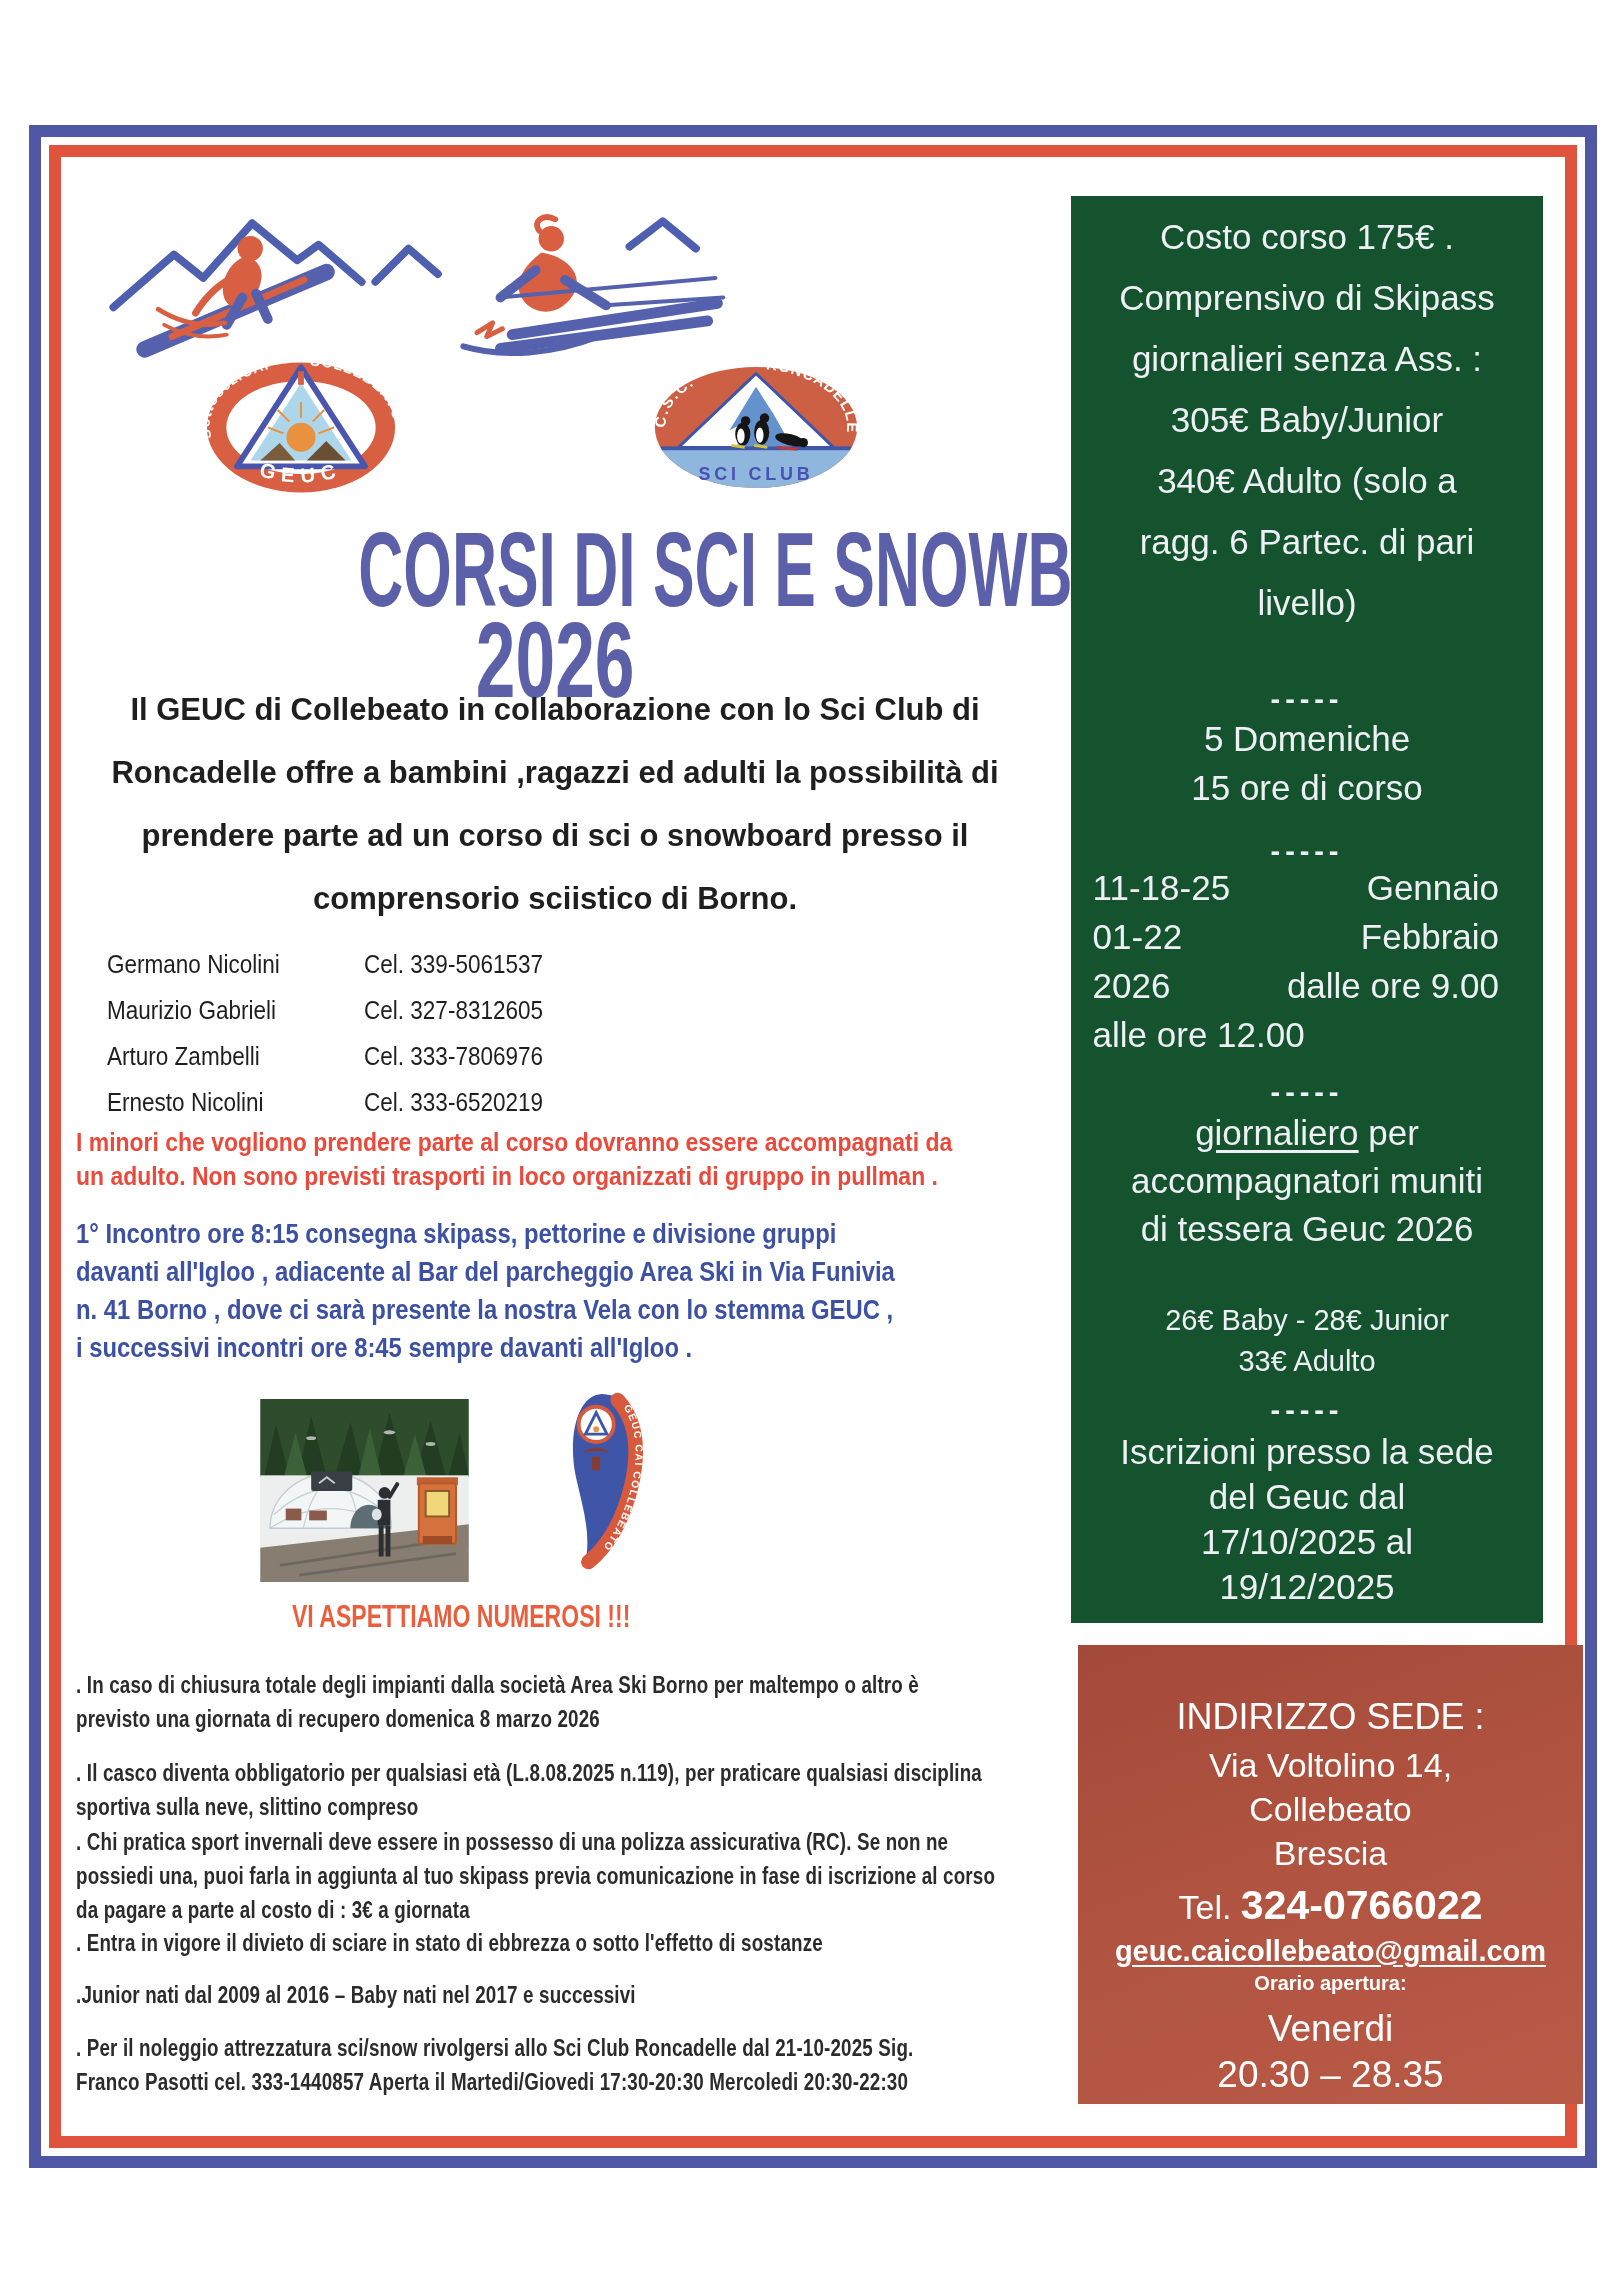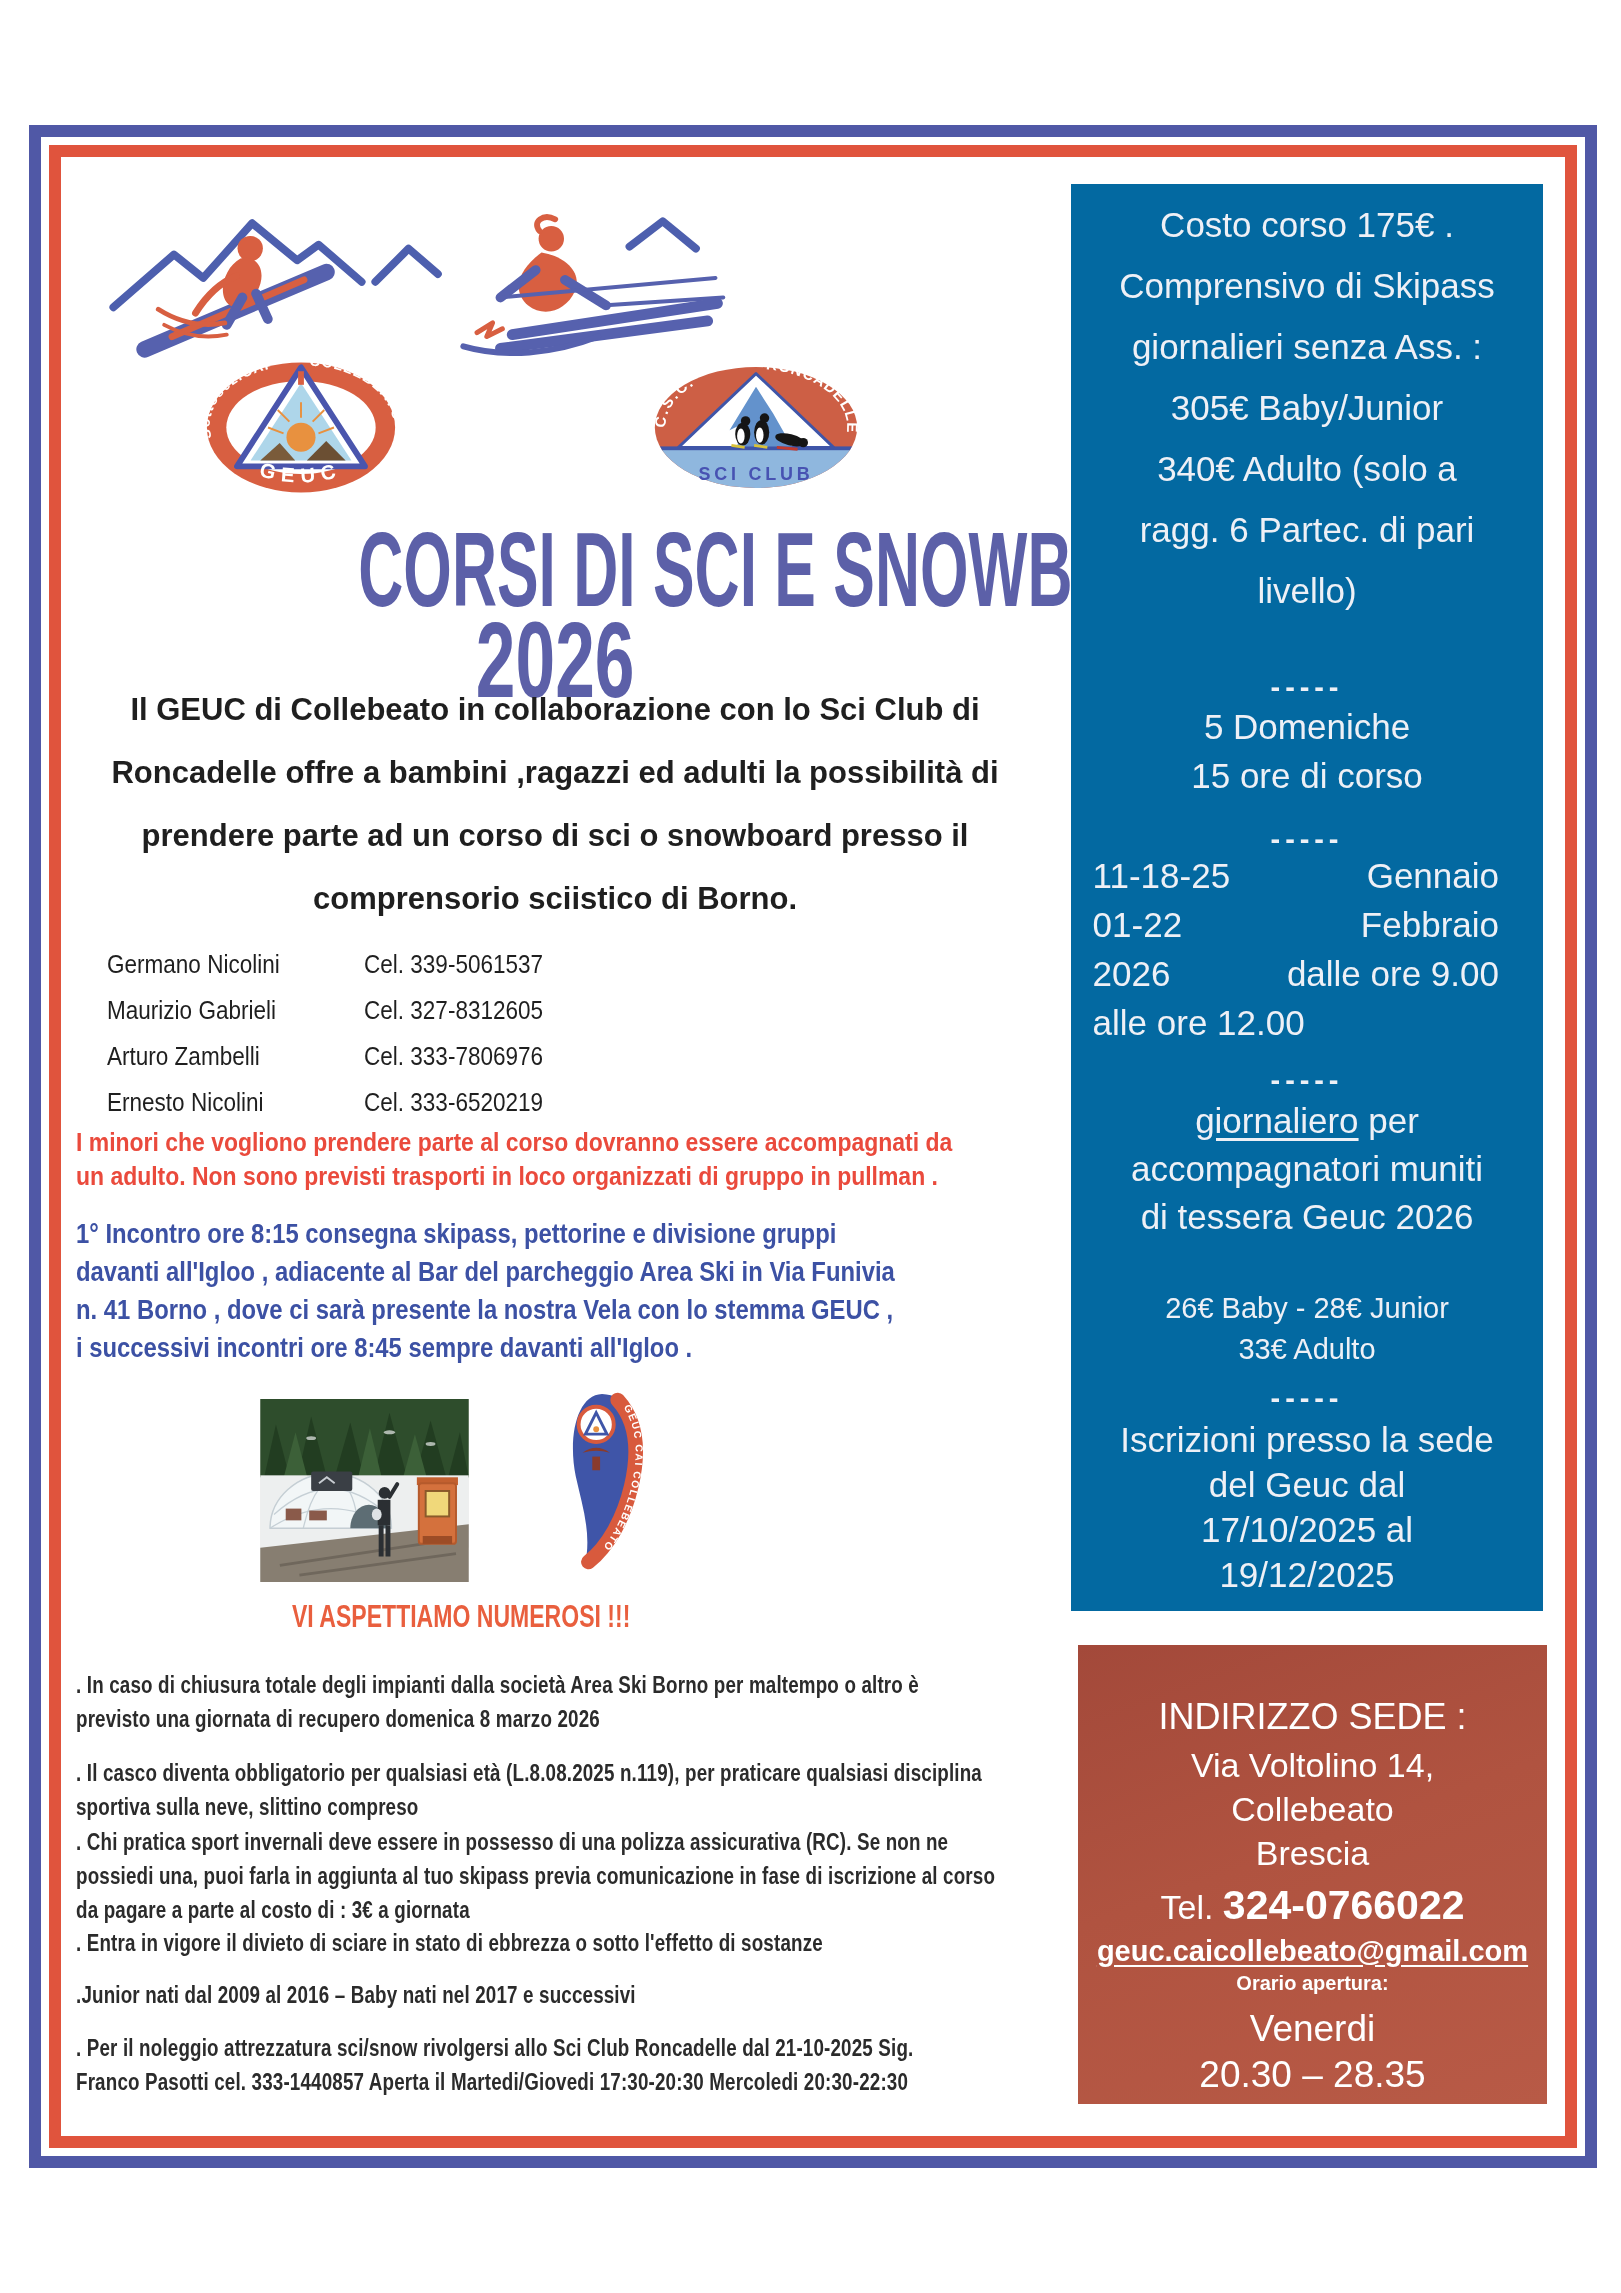--- a/index.html
+++ b/index.html
@@ -33,35 +33,35 @@
   .warning{left:76px;top:1125px;font-size:25.5px;font-weight:700;color:#ea4a3c;line-height:34px;}
   .warning>span{transform:scaleX(.9);width:1176px;}
   .meeting{left:76px;top:1215px;font-size:27.4px;font-weight:700;color:#3c51a4;line-height:38px;}
   .meeting>span{transform:scaleX(.87);width:1196px;}
   .welcome{left:292px;top:1598px;font-size:32px;font-weight:700;color:#e95f3e;}
   .welcome>span{transform:scaleX(.72);white-space:nowrap;}
   
   .note{left:76px;font-size:23.5px;font-weight:700;color:#2b2b2b;line-height:34px;letter-spacing:0.2px;}
   .note>span{transform:scaleX(.8);width:1294px;}
   
-  .panel-blue{left:1071px;top:184px;width:472px;height:1427px;background:#0369a1;
+  .panel-blue{left:1071px;top:196px;width:472px;height:1427px;background:#14532d;
               color:#eef0f6;text-align:center;}
   .pb{position:absolute;left:0;width:100%;font-size:35px;}
   .pb-cost{top:9.8px;line-height:61px;}
   .pb-div{font-weight:700;letter-spacing:4.9px;font-size:29px;}
   .pb-sun{top:518px;line-height:49px;}
   .pb-dates{top:672px;text-align:left;}
   .pd-row{display:flex;justify-content:space-between;height:49px;padding:0 44px 0 21.6px;font-size:35px;}
   .pb-skip{top:913px;line-height:48px;}
   .pb-skip .u{text-decoration:underline;text-underline-offset:4.9px;}
   .pb-prices{top:1104px;font-size:29px;line-height:41px;}
   .pb-enroll{top:1233px;line-height:45px;}
   
   .panel-red{left:1078px;top:1645px;width:469px;height:459px;color:#ffffff;text-align:center;
-             background:linear-gradient(160deg,#a3493a 0%,#b05340 45%,#b85a46 100%);}
+             background:linear-gradient(160deg,#a3493a 0%,#b05340 45%,#b85a46 100%);padding-left:36px;}
   .pr{position:absolute;left:0;width:100%;}
   .pr-head{top:51px;font-size:36px;}
   .pr-addr{top:98px;font-size:34px;line-height:44px;}
   .pr-tel{top:237px;font-size:34px;}
   .pr-tel b{font-size:41px;}
   .pr-mail{top:290px;font-size:29px;font-weight:700;text-decoration:underline;text-underline-offset:3.9px;cursor:pointer;}
   .pr-hl{top:327px;font-size:20px;font-weight:700;}
   .pr-hours{top:361px;font-size:37px;line-height:46px;}
   svg text{font-family:"Liberation Sans", sans-serif;}
 </style>

